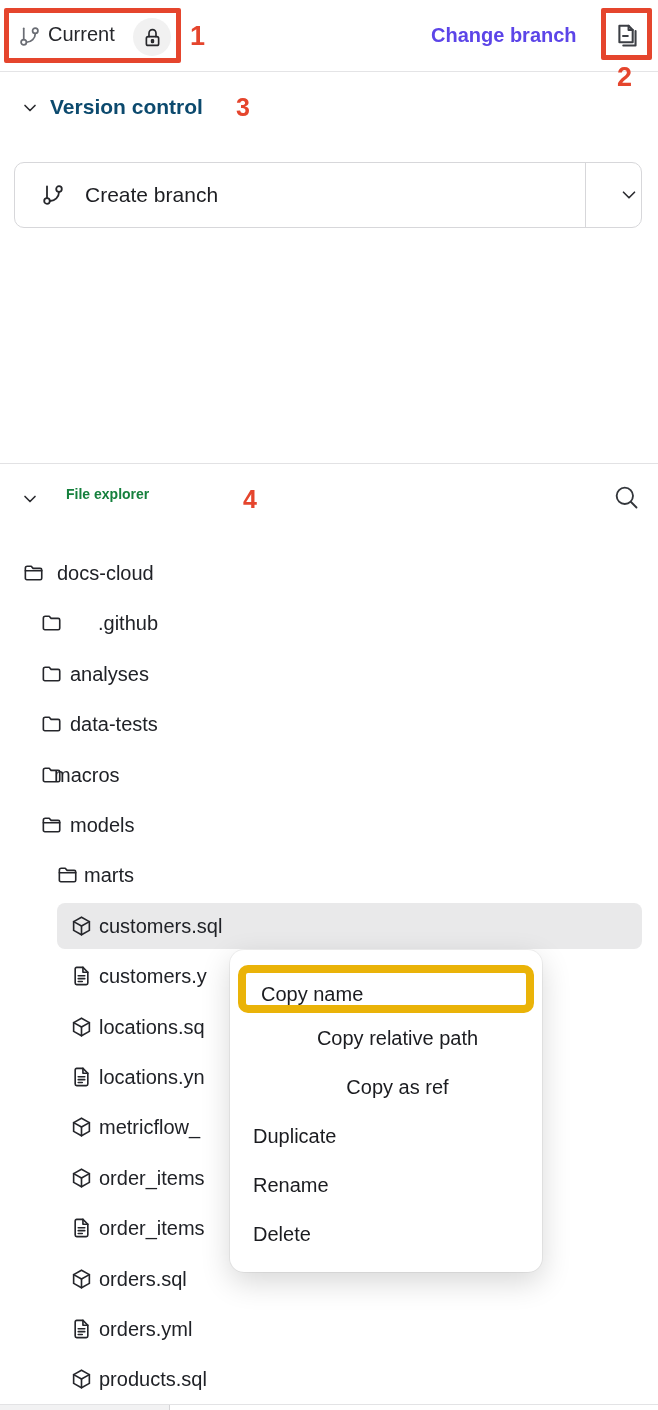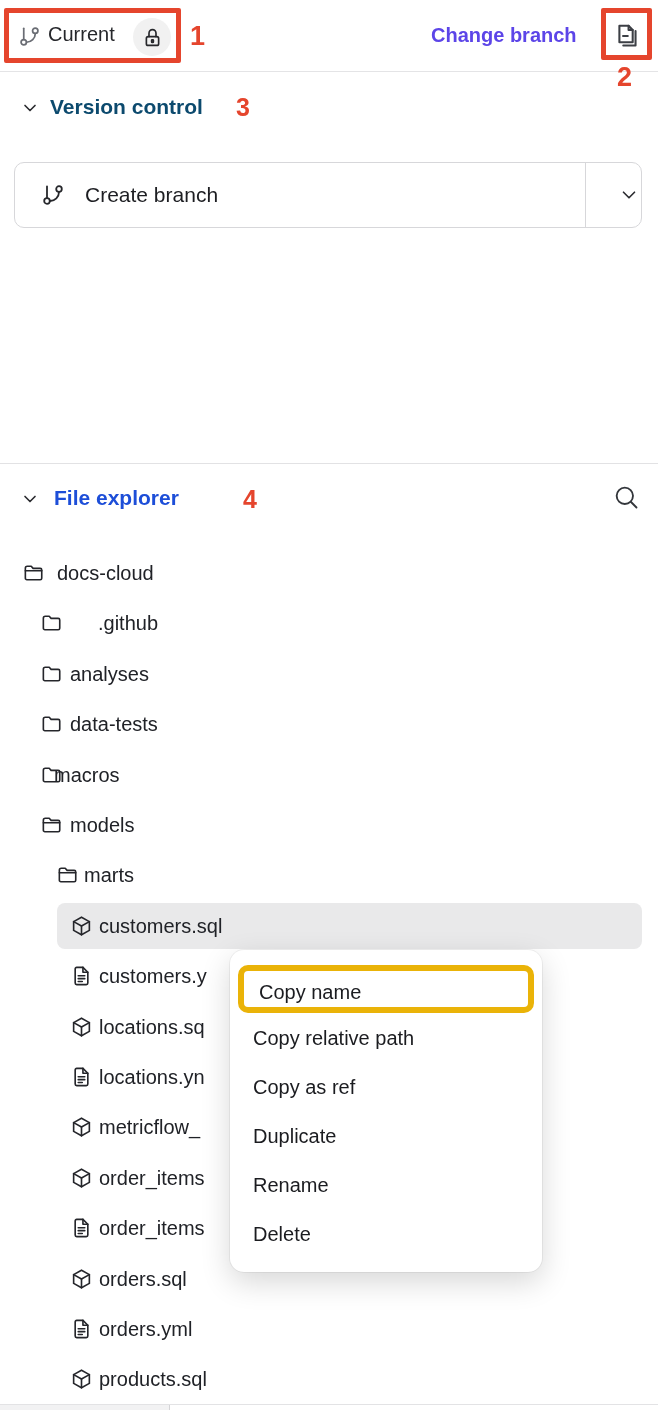--- a/index.html
+++ b/index.html
@@ -29,21 +29,21 @@
   .ann2 { left:601px; top:8px; width:51px; height:52px; }
   .ann2-num { left:617px; top:62px; }
   .ann3-num { left:236px; top:93px; font-size:25px; }
   .ann4-num { left:243px; top:485px; font-size:25px; }
 
   
   .section-chevron { color:#2a2b2f; }
   .vc-chevron { left:20px; top:98px; }
   .vc-title { left:50px; top:95px; font-size:21px; font-weight:700; color:#0c4a6e; }
   .fe-chevron { left:20px; top:489px; }
-  .fe-title { left:54px; top:486px; font-size:21px; font-weight:700; color:#1d4ed8; }
+  .fe-title { left:66px; top:486px; font-size:14px; font-weight:700; color:#15803d; }
   .fe-search { left:612px; top:483px; color:#33363b; cursor:pointer; }
 
   
   .create-branch { left:14px; top:162px; width:628px; height:66px; border:1.5px solid #d7d7da; border-radius:10px; background:#fff; display:flex; align-items:center; cursor:pointer; }
   .cb-icon { margin-left:26px; color:#26272b; }
   .cb-label { margin-left:20px; font-size:21px; font-weight:500; color:#1d1e22; }
   .cb-divider { position:absolute; left:570px; top:0; bottom:0; width:1px; background:#d7d7da; }
   .cb-caret { position:absolute; left:586px; top:0; bottom:0; width:56px; display:flex; align-items:center; justify-content:center; color:#2a2b2f; }
 
   .section-divider { left:0; top:463px; width:658px; height:1px; background:#e2e2e4; }
@@ -51,21 +51,21 @@
   
   .tree-row { position:absolute; left:0; width:658px; height:46px; cursor:pointer; }
   .tree-row .row-bg { position:absolute; left:57px; right:16px; top:0; bottom:0; border-radius:8px; background:#e9e9ea; }
   .tree-row .t-icon { position:absolute; top:50%; transform:translateY(-50%); color:#25262b; }
   .tree-row .t-label { position:absolute; top:0; line-height:46px; font-size:20px; color:#202227; white-space:nowrap; }
 
   
   .ctx-menu { left:230px; top:950px; width:312px; height:322px; background:#fff; border-radius:14px;
     box-shadow:0 0 0 1px rgba(0,0,0,0.05), 0 10px 30px rgba(0,0,0,0.16); z-index:10; }
   .ctx-item { position:absolute; left:0; width:312px; height:48px; line-height:48px; font-size:20px; color:#1b1c20; padding-left:23px; cursor:pointer; }
-  .ctx-item.focused { left:8px; width:296px; border:6px solid #eab308; border-radius:10px; padding-left:15px; line-height:43px; }
+  .ctx-item.focused { left:8px; width:296px; border:8px solid #eab308; border-radius:10px; padding-left:15px; line-height:43px; }
 
   
   .bottom-edge { left:0; top:1404px; width:658px; height:6px; border-top:1px solid #e3e3e5; background:#fff; }
   .bottom-edge .seg { position:absolute; left:0; top:0; width:170px; height:6px; background:#f2f2f3; border-right:1px solid #d4d4d6; }
 </style>
 </head>
 <body>
 
 <div class="topbar">
   <span class="abs icon chip-branch-icon">
@@ -314,22 +314,22 @@
           <path d="M3.8 7.4 12 12 l8.2 -4.6"></path>
           <line x1="12" y1="12" x2="12" y2="21.2"></line>
         </svg>
       </span>
       <span class="t-label" style="left: 99px;">products.sql</span>
     </div>
   </div>
 
 <div class="abs ctx-menu" id="ctx-menu">
     <div class="ctx-item focused" style="top: 15px;">Copy name</div>
-    <div class="ctx-item" style="top: 64px;">Copy relative path</div>
-    <div class="ctx-item" style="top: 113px;">Copy as ref</div>
+    <div class="ctx-item" style="top: 64px; text-align: center;">Copy relative path</div>
+    <div class="ctx-item" style="top: 113px; text-align: center;">Copy as ref</div>
     <div class="ctx-item" style="top: 162px;">Duplicate</div>
     <div class="ctx-item" style="top: 211px;">Rename</div>
     <div class="ctx-item" style="top: 260px;">Delete</div>
   </div>
 
 <div class="abs bottom-edge">
     <span class="seg"></span>
   </div>
 
 </body></html>

